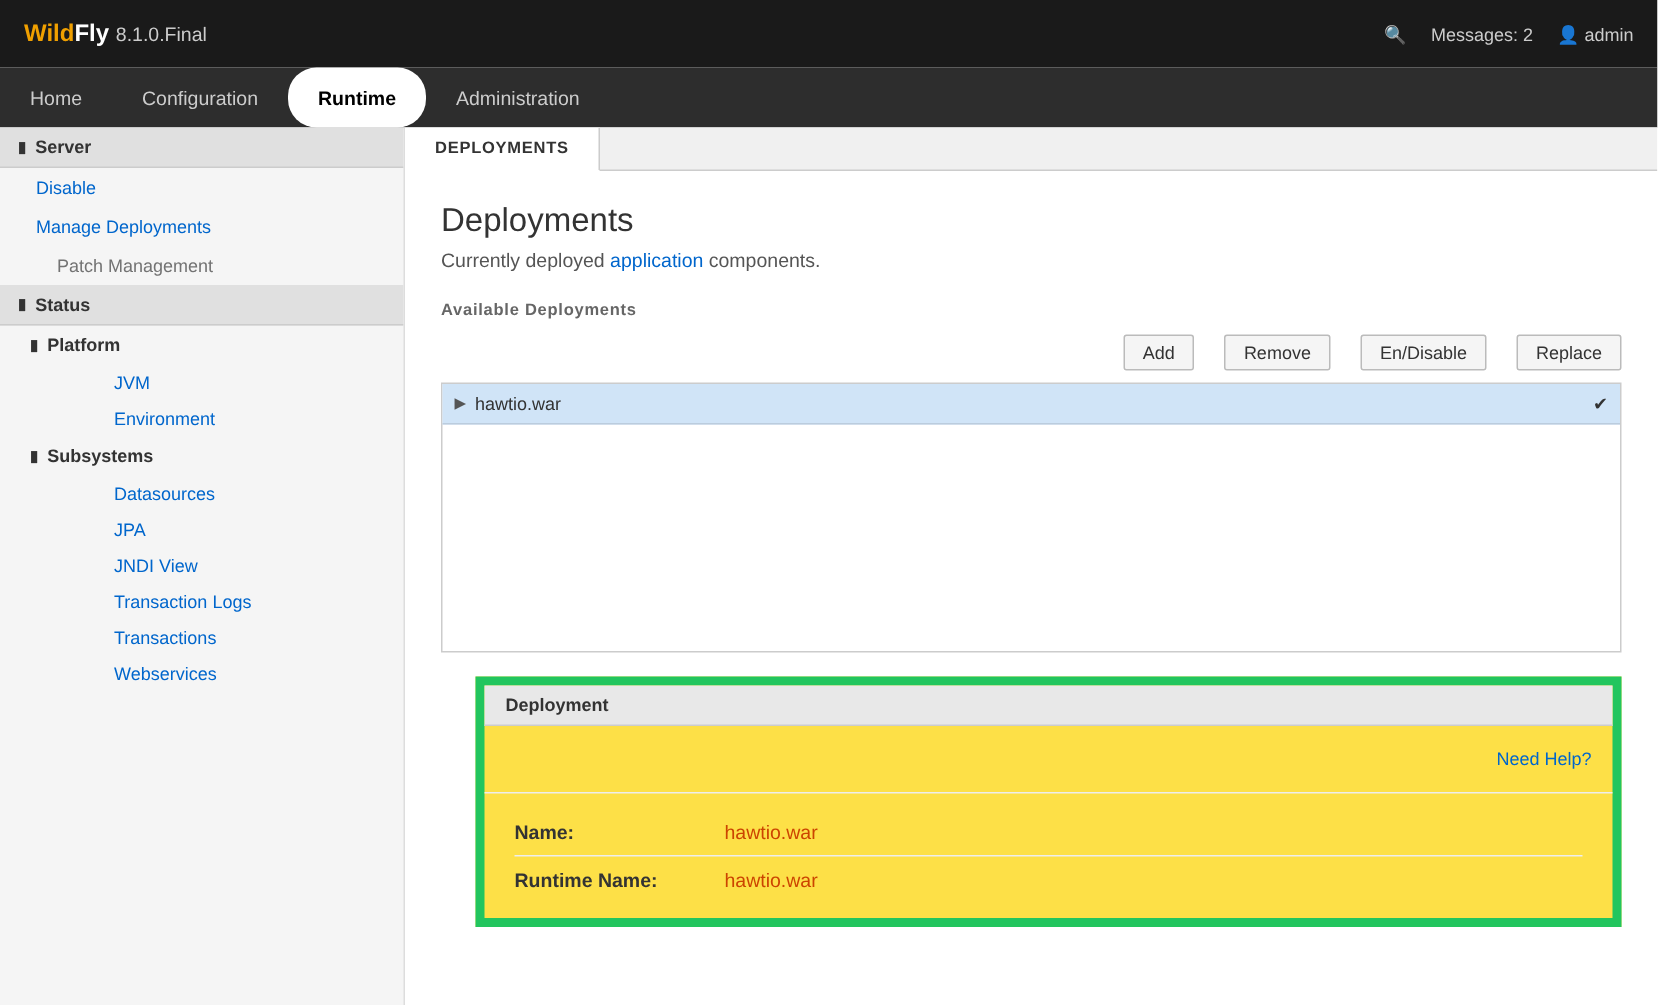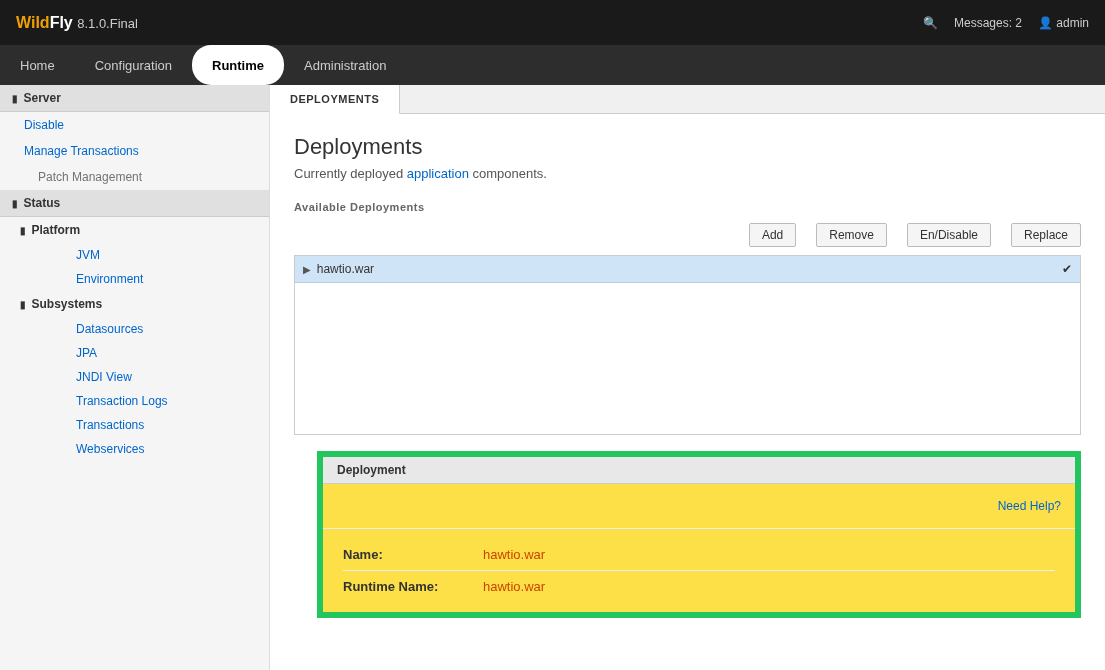--- a/index.html
+++ b/index.html
@@ -272,21 +272,21 @@
 
 <div class="layout">
 
   <div class="sidebar">
 
     <div class="sidebar-section-header">
       <span class="collapse-icon">▮</span>
       <span>Server</span>
     </div>
     <div class="sidebar-item">Disable</div>
-    <div class="sidebar-item">Manage Transactions</div>
+    <div class="sidebar-item">Manage Deployments</div>
     <div class="sidebar-item patch">Patch Management</div>
 
     <div class="sidebar-section-header">
       <span class="collapse-icon">▮</span>
       <span>Status</span>
     </div>
 
     <div class="sidebar-sub-section">
       <span class="collapse-icon">▮</span>
       <span>Platform</span>

